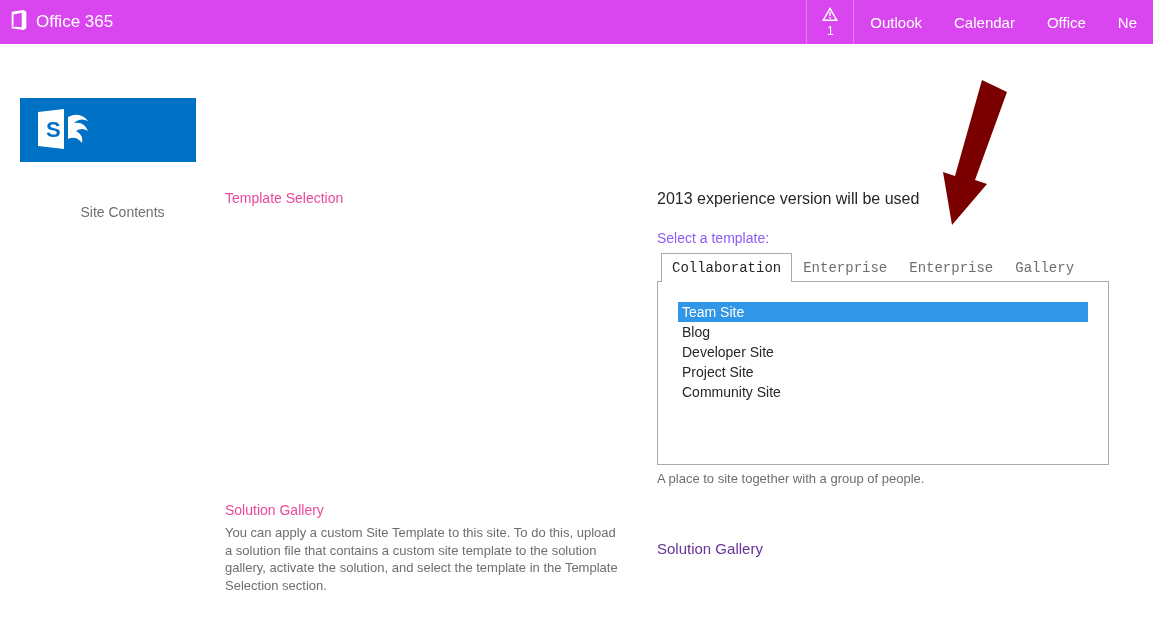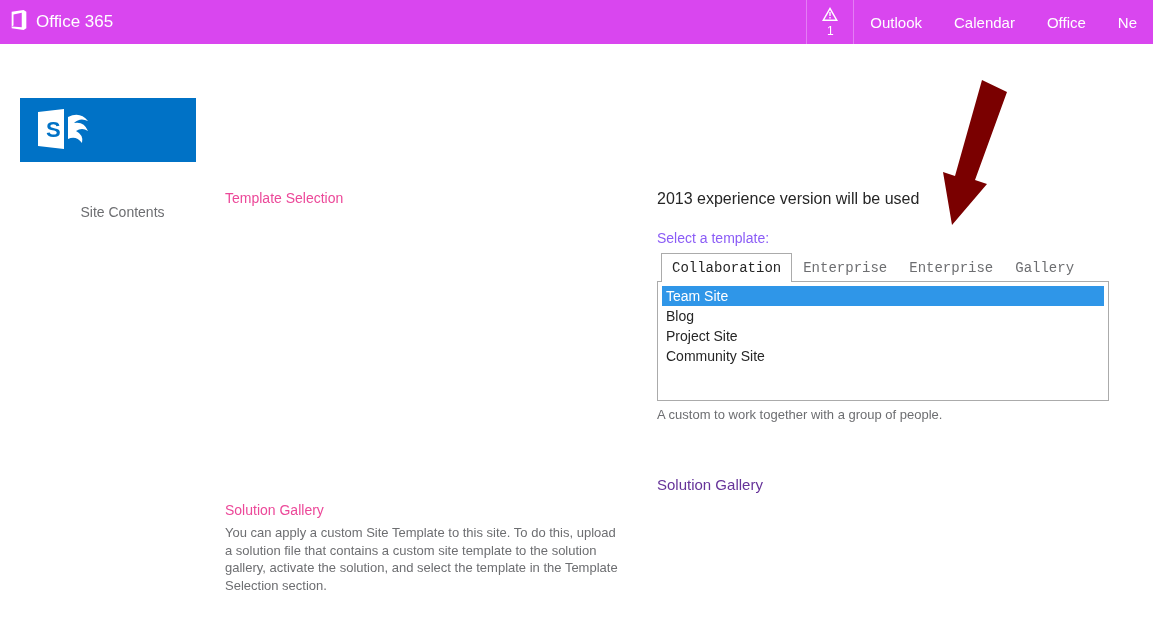--- a/index.html
+++ b/index.html
@@ -80,22 +80,22 @@
     .tabs { display: flex; gap: 0; margin-left: 4px; font-family: Liberation Mono, monospace; }
     .tab {
       padding: 6px 10px; font-size: 14px; color: #6d6e71;
       border: 1px solid transparent; border-bottom: none;
       cursor: pointer; position: relative; top: 1px;
     }
     .tab.active {
       color: #262626; border-color: #ababab; background: #fff; z-index: 2;
     }
     .template-listbox {
-      border: 1px solid #ababab; width: 452px; height: 120px;
-      padding: 4px; overflow: auto;
+      border: 1px solid #ababab; width: 452px; height: 184px;
+      padding: 20px; overflow: auto;
     }
     .template-option {
       padding: 2px 4px; font-size: 14px; color: #262626;
       cursor: pointer; user-select: none;
     }
     .template-option.selected { background: #1E90FF; background: #2a8dd4; background:#3399ff; background:#2a92e0; color: #fff; }
     .template-option.selected { background: #2a8dd4; }
     .template-desc { font-size: 13px; color: #6d6e71; margin-top: 6px; }
     .solution-link {
       display: inline-block; margin-top: 54px; color: #663399;
@@ -185,22 +185,23 @@
       <div class="tabs">
         <div class="tab active"><span>Collaboration</span></div>
         <div class="tab"><span>Enterprise</span></div>
         <div class="tab"><span>Enterprise</span></div>
         <div class="tab"><span>Gallery</span></div>
       </div>
 
       <div class="template-listbox">
         <div class="template-option selected"><span>Team Site</span></div>
         <div class="template-option"><span>Blog</span></div>
+        <div class="template-option"><span>Developer Site</span></div>
         <div class="template-option"><span>Project Site</span></div>
         <div class="template-option"><span>Community Site</span></div>
       </div>
-      <div class="template-desc">A custom to work together with a group of people.</div>
+      <div class="template-desc">A place to site together with a group of people.</div>
 
       <a class="solution-link">Solution Gallery</a>
     </div>
 
   </div>
 </div>
 
 </body></html>

